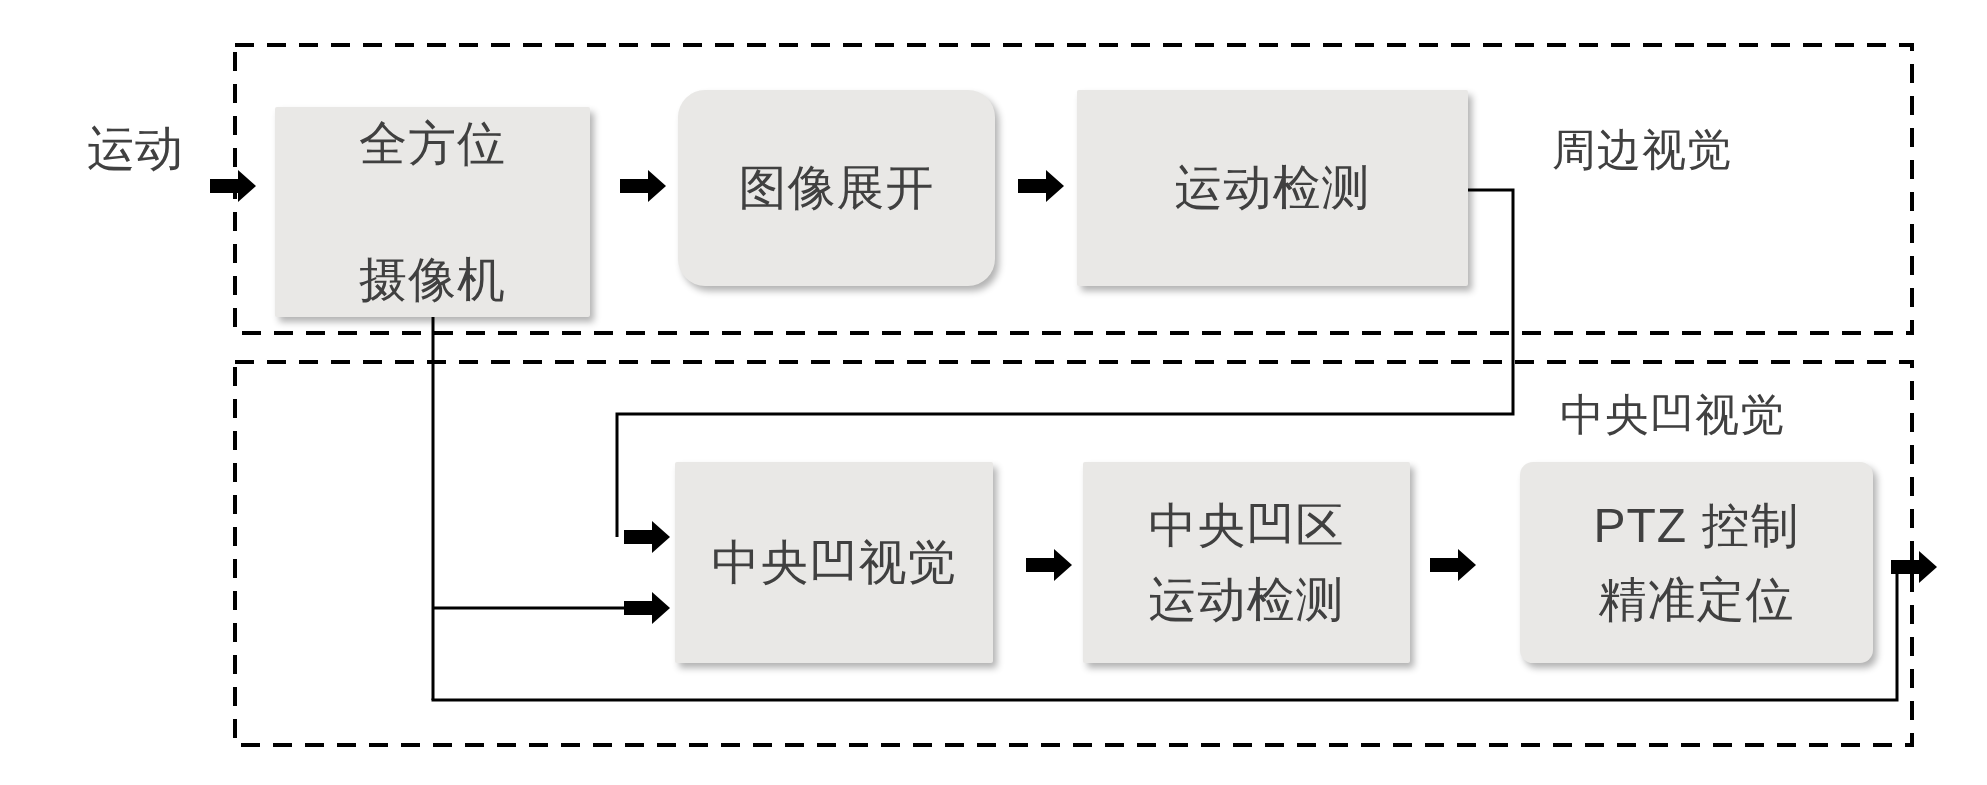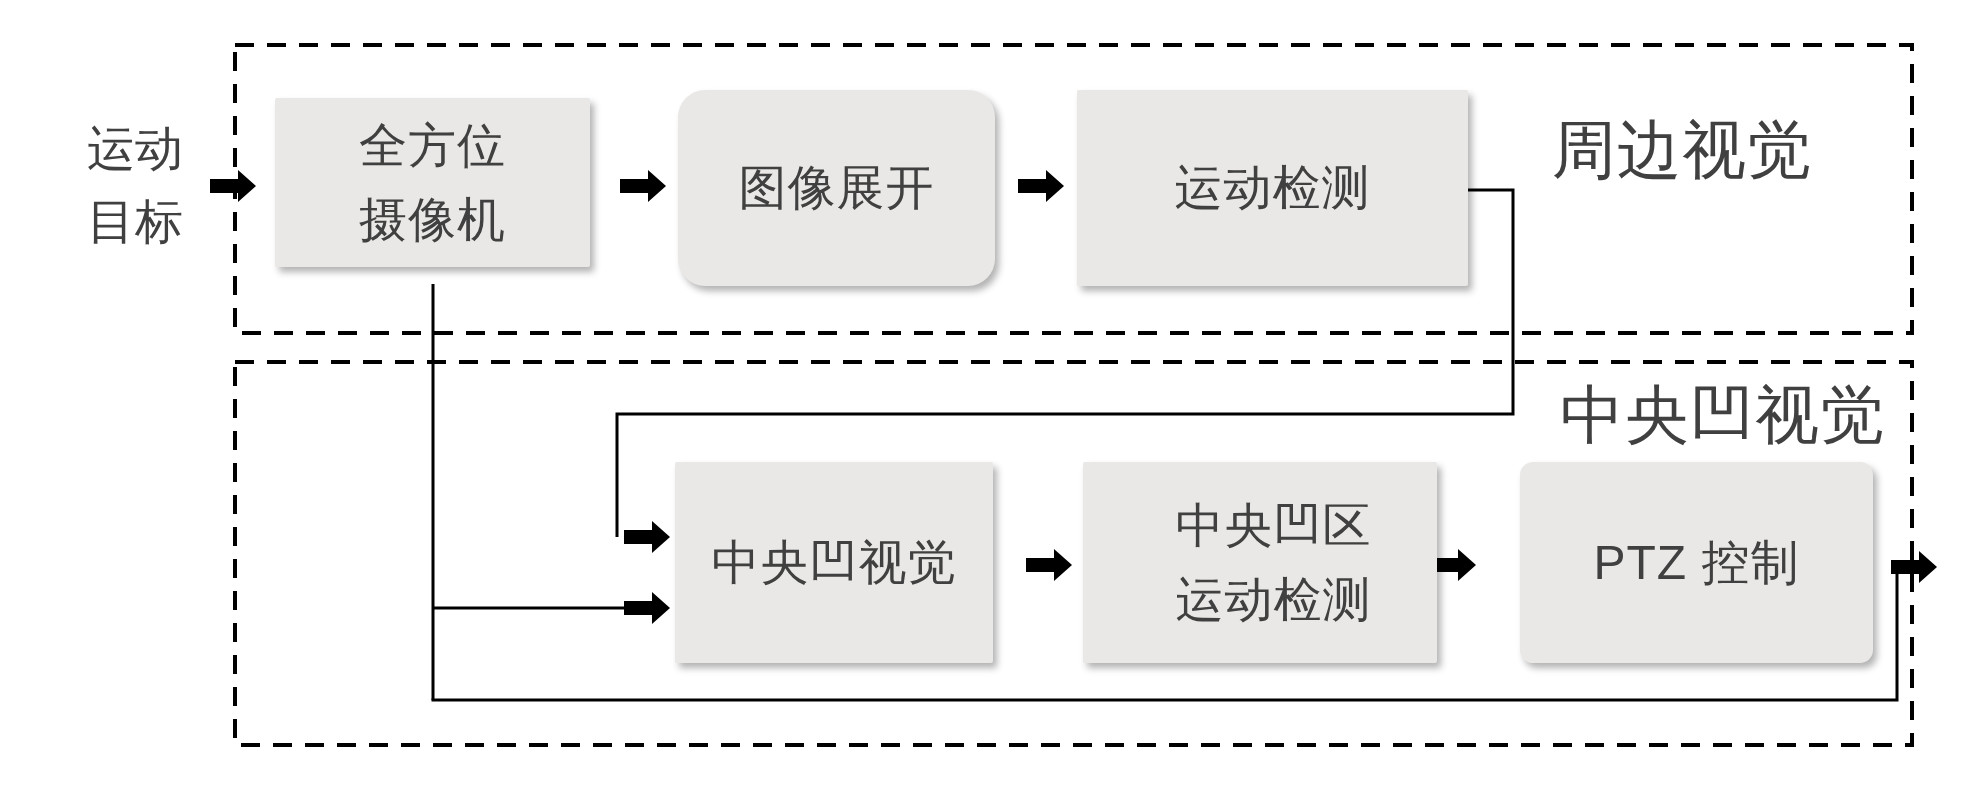--- a/index.html
+++ b/index.html
@@ -28,21 +28,21 @@
     align-items: center;
     justify-content: center;
     text-align: center;
     font-size: 48px;
     line-height: 74px;
     letter-spacing: 1px;
   }
   .node span { display: block; white-space: nowrap; }
   .float-label {
     position: absolute;
-    font-size: 64px;
+    font-size: 44px;
     line-height: 50px;
     white-space: nowrap;
     letter-spacing: 1px;
   }
   #label-moving-target {
     position: absolute;
     left: 30px; top: 112px;
     width: 170px;
     text-align: center;
     font-size: 48px;
@@ -70,41 +70,41 @@
     <polygon points="998,179 1026,179 1026,170 1044,186 1026,202 1026,193 998,193" fill="#000000"></polygon>
     <polygon points="604,530 632,530 632,521 650,537 632,553 632,544 604,544" fill="#000000"></polygon>
     <polygon points="604,601 632,601 632,592 650,608 632,624 632,615 604,615" fill="#000000"></polygon>
     <polygon points="1006,558 1034,558 1034,549 1052,565 1034,581 1034,572 1006,572" fill="#000000"></polygon>
     <polygon points="1410,558 1438,558 1438,549 1456,565 1438,581 1438,572 1410,572" fill="#000000"></polygon>
     <polygon points="1871,560 1899,560 1899,551 1917,567 1899,583 1899,574 1871,574" fill="#000000"></polygon>
   </svg>
 
   <div id="label-moving-target">
     <span>运动</span>
-    <span>目标</span>
   </div>
 
   <div class="float-label" style="left:1532px; top:125px;">周边视觉</div>
   <div class="float-label" style="left:1540px; top:390px;">中央凹视觉</div>
 
-  <div class="node" style="left:255px; top:98px; width:315px; height:169px;">
+  <div class="node" style="left:255px; top:107px; width:315px; height:210px;justify-content:space-between;">
     <span>全方位</span>
     <span>摄像机</span>
   </div>
   <div class="node" style="left:658px; top:90px; width:317px; height:196px;border-radius:27px;">
     <span>图像展开</span>
   </div>
   <div class="node" style="left:1057px; top:90px; width:391px; height:196px;">
     <span>运动检测</span>
   </div>
 
   <div class="node" style="left:655px; top:462px; width:318px; height:201px;">
     <span>中央凹视觉</span>
   </div>
-  <div class="node" style="left:1063px; top:462px; width:327px; height:201px;padding-left:27px;">
+  <div class="node" style="left:1063px; top:462px; width:327px; height:201px;">
     <span>中央凹区</span>
     <span>运动检测</span>
   </div>
   <div class="node" style="left:1500px; top:462px; width:353px; height:201px;border-radius:13px;">
     <span>PTZ 控制</span>
+    <span>精准定位</span>
   </div>
 
 </div>
 
 </body></html>

